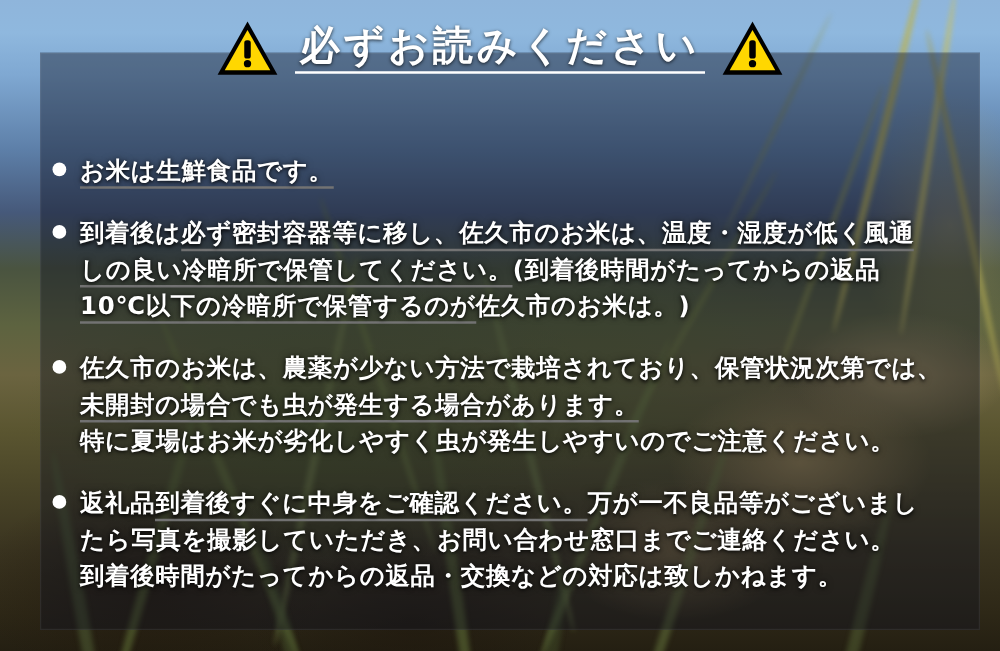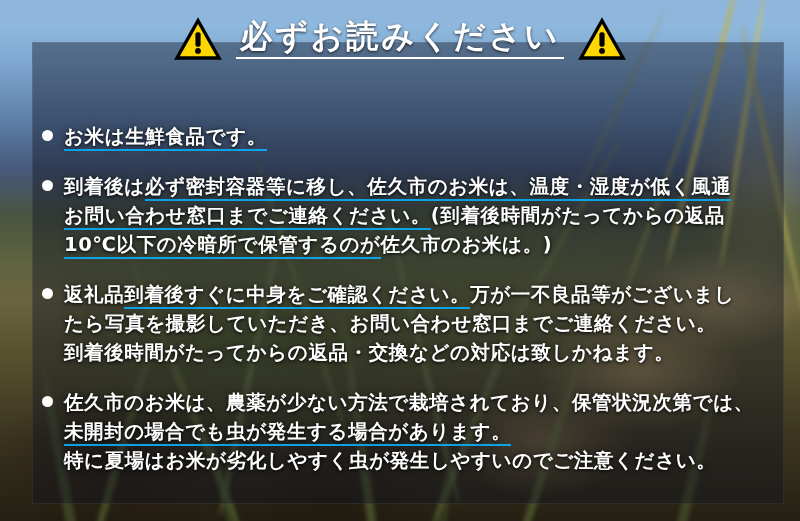--- a/index.html
+++ b/index.html
@@ -149,21 +149,21 @@
     color: #ffffff;
     font-size: 19.5px;
     font-weight: 700;
     line-height: 29px;
     letter-spacing: 0.6px;
     white-space: nowrap;
     text-shadow: 0 1px 3px rgba(0,0,0,0.85), 0 0 6px rgba(0,0,0,0.5);
   }
 
   .u {
-    border-bottom: 2px solid #0ea5e9;
+    border-bottom: 2px solid #737373;
     padding-bottom: 1px;
   }
 </style>
 </head>
 <body>
 
 <div class="screen">
 
   <div class="photo"></div>
   <div id="blades">
@@ -216,35 +216,35 @@
       <div class="item">
         <span class="bullet"></span>
         <div class="lines">
           <div class="line"><span class="u">お米は生鮮食品です。</span></div>
         </div>
       </div>
       <div class="item">
         <span class="bullet"></span>
         <div class="lines">
           <div class="line"><span>到着後は</span><span class="u">必ず密封容器等に移し、佐久市のお米は、温度・湿度が低く風通</span></div>
-          <div class="line"><span class="u">お問い合わせ窓口までご連絡ください。</span><span>(到着後時間がたってからの返品</span></div>
+          <div class="line"><span class="u">しの良い冷暗所で保管してください。</span><span>(到着後時間がたってからの返品</span></div>
           <div class="line"><span class="u">10℃以下の冷暗所で保管するのが</span><span>佐久市のお米は。)</span></div>
+        </div>
+      </div>
+      <div class="item">
+        <span class="bullet"></span>
+        <div class="lines">
+          <div class="line"><span>佐久市のお米は、農薬が少ない方法で栽培されており、保管状況次第では、</span></div>
+          <div class="line"><span class="u">未開封の場合でも虫が発生する場合があります。</span></div>
+          <div class="line"><span>特に夏場はお米が劣化しやすく虫が発生しやすいのでご注意ください。</span></div>
         </div>
       </div>
       <div class="item">
         <span class="bullet"></span>
         <div class="lines">
           <div class="line"><span>返礼品</span><span class="u">到着後すぐに中身をご確認ください。</span><span>万が一不良品等がございまし</span></div>
           <div class="line"><span>たら写真を撮影していただき、お問い合わせ窓口までご連絡ください。</span></div>
           <div class="line"><span>到着後時間がたってからの返品・交換などの対応は致しかねます。</span></div>
         </div>
       </div>
-      <div class="item">
-        <span class="bullet"></span>
-        <div class="lines">
-          <div class="line"><span>佐久市のお米は、農薬が少ない方法で栽培されており、保管状況次第では、</span></div>
-          <div class="line"><span class="u">未開封の場合でも虫が発生する場合があります。</span></div>
-          <div class="line"><span>特に夏場はお米が劣化しやすく虫が発生しやすいのでご注意ください。</span></div>
-        </div>
-      </div>
     </div>
 
 </div>
 
 </body></html>

